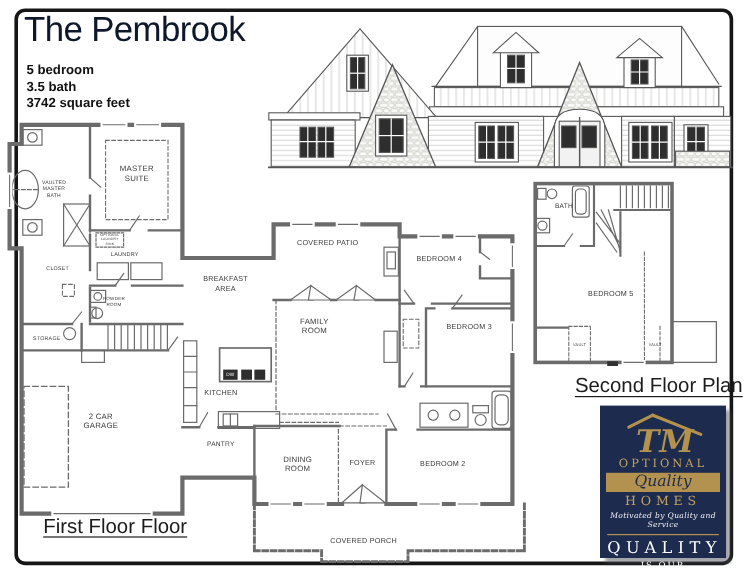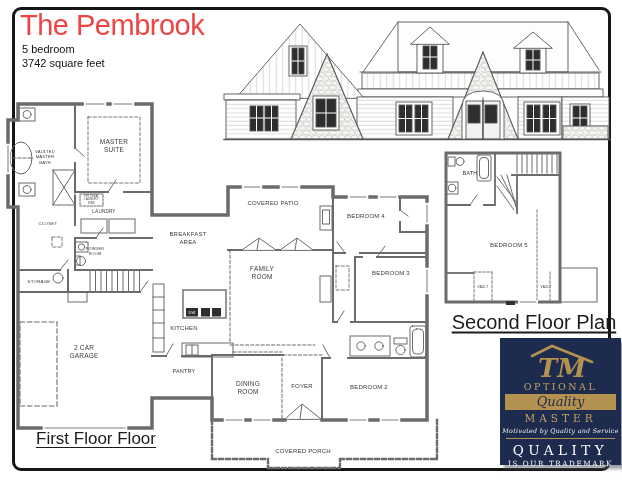--- a/index.html
+++ b/index.html
@@ -1,43 +1,44 @@
 <!DOCTYPE html>
 <html><head>
 <meta charset="utf-8">
 <style>
   * { margin:0; padding:0; box-sizing:border-box; }
   html,body { width:622px; height:480px; }
   body { position:relative; background:#ffffff; font-family:"Liberation Sans",sans-serif; overflow:hidden; color:#333; }
   .frame { position:absolute; left:12px; top:7px; width:599px; height:464px; border:3px solid #161616; border-radius:9px; pointer-events:none; }
   .hdr { position:absolute; left:20px; top:10px; }
-  .hdr h1 { font-size:29px; font-weight:400; color:#ef4444; letter-spacing:-0.5px; line-height:1.05; }
-  .specs { margin-top:3px; margin-left:2px; font-size:11px; color:#111; line-height:13.5px; }
+  .hdr h1 { font-size:29px; font-weight:400; color:#0f172a; letter-spacing:-0.5px; line-height:1.05; }
+  .specs { margin-top:13px; margin-left:2px; font-size:11px; color:#111; line-height:13.5px;font-weight:bold; }
   svg { position:absolute; overflow:visible; }
   .plan-label { position:absolute; transform:translate(-50%,-50%); white-space:pre-line; text-align:center; color:#3a3a3a; letter-spacing:.2px; line-height:1.25; }
   .plan-title { position:absolute; color:#1c1c1c; text-decoration:underline; text-underline-offset:3px; }
   
-  .logo { position:absolute; left:500px; top:338px; width:121px; height:127px; background:#1d2b4e; border:1px solid #0e1graph830; box-shadow:4px 4px 3px rgba(80,85,95,.55); text-align:center; font-family:"DejaVu Serif",serif; }
+  .logo { position:absolute; left:500px; top:338px; width:105px; height:127px; background:#1d2b4e; border:1px solid #0e1graph830; box-shadow:4px 4px 3px rgba(80,85,95,.55); text-align:center; font-family:"DejaVu Serif",serif; }
   .logo .brand { color:#c2a05f; font-size:9.5px; letter-spacing:2.5px; margin-top:1px; }
   .logo .band { background:#b3924f; height:16px; margin:2px 5px 0 5px; color:#1d2b4e; font-style:italic; font-size:13px; line-height:15px; font-family:"DejaVu Serif",serif; }
   .logo .homes { color:#c2a05f; font-size:10.5px; letter-spacing:4px; margin-top:2px; }
   .logo .tag { color:#f2f2f2; font-style:italic; font-size:6.3px; margin-top:3px; letter-spacing:.3px; }
   .logo .slogan { border-top:1px solid #b3924f; margin:4px 6px 0 6px; padding-top:3px; color:#ffffff; }
   .logo .q1 { font-size:13.5px; letter-spacing:4.5px; }
   .logo .q2 { font-size:7.2px; letter-spacing:1.6px; margin-top:1px; }
 </style>
 </head>
 <body>
 
 <div class="frame"></div>
 
 <div class="hdr">
   <h1>The Pembrook</h1>
   <div class="specs">
     <div>5 bedroom</div>
+    <div>3.5 bath</div>
     <div>3742 square feet</div>
   </div>
 </div>
 
 <svg style="left:222px; top:10px;" width="390" height="134" viewBox="222 10 390 134">
   <defs>
     <pattern id="stone" width="13" height="9" patternUnits="userSpaceOnUse">
       <rect width="13" height="9" fill="#f2f2ef"></rect>
       <rect x="0.6" y="0.6" width="6" height="3.4" rx="1.4" fill="#fafaf8" stroke="#b8b8b2" stroke-width="0.5"></rect>
       <rect x="7.6" y="0.6" width="4.8" height="3.4" rx="1.4" fill="#fafaf8" stroke="#b8b8b2" stroke-width="0.5"></rect>
@@ -322,31 +323,31 @@
 <div class="plan-label" style="left:391px;top:274px;font-size:6px;">BEDROOM 3</div>
 <div class="plan-label" style="left:366px;top:217px;font-size:6px;">BEDROOM 4</div>
 <div class="plan-label" style="left:303px;top:452px;font-size:6px;">COVERED PORCH</div>
 
 <div class="plan-label" style="left:470px;top:173px;font-size:5.5px;">BATH</div>
 <div class="plan-label" style="left:509px;top:246px;font-size:6px;">BEDROOM 5</div>
 <div class="plan-label" style="left:483px;top:287px;font-size:3.2px;">VAULT</div>
 <div class="plan-label" style="left:546px;top:287px;font-size:3.2px;">VAULT</div>
 
 <div class="plan-title" style="left:36px;top:429px;font-size:17px;">First Floor Floor</div>
-<div class="plan-title" style="left:534px;top:322px;font-size:20px;transform:translate(-50%,-50%);white-space:nowrap;">Second Floor Plan</div>
+<div class="plan-title" style="left:549px;top:322px;font-size:17px;transform:translate(-50%,-50%);white-space:nowrap;">Second Floor Plan</div>
 
 <div class="logo">
   <svg style="position:relative;left:0;top:4px;" width="105" height="38" viewBox="0 0 105 38">
     <g stroke="#b3924f" fill="none" stroke-width="2.6" stroke-linecap="round">
       <path d="M24,14 L44,4"></path>
       <path d="M44,4 L84,20"></path>
     </g>
     <text x="30" y="35" font-family="DejaVu Serif, serif" font-style="italic" font-weight="bold" font-size="26" fill="#b3924f">TM</text>
   </svg>
   <div class="brand">OPTIONAL</div>
   <div class="band">Quality</div>
-  <div class="homes">MASTER</div>
+  <div class="homes">HOMES</div>
   <div class="tag">Motivated by Quality and Service</div>
   <div class="slogan">
     <div class="q1">QUALITY</div>
     <div class="q2">IS OUR TRADEMARK</div>
   </div>
 </div>
 
 </body></html>

